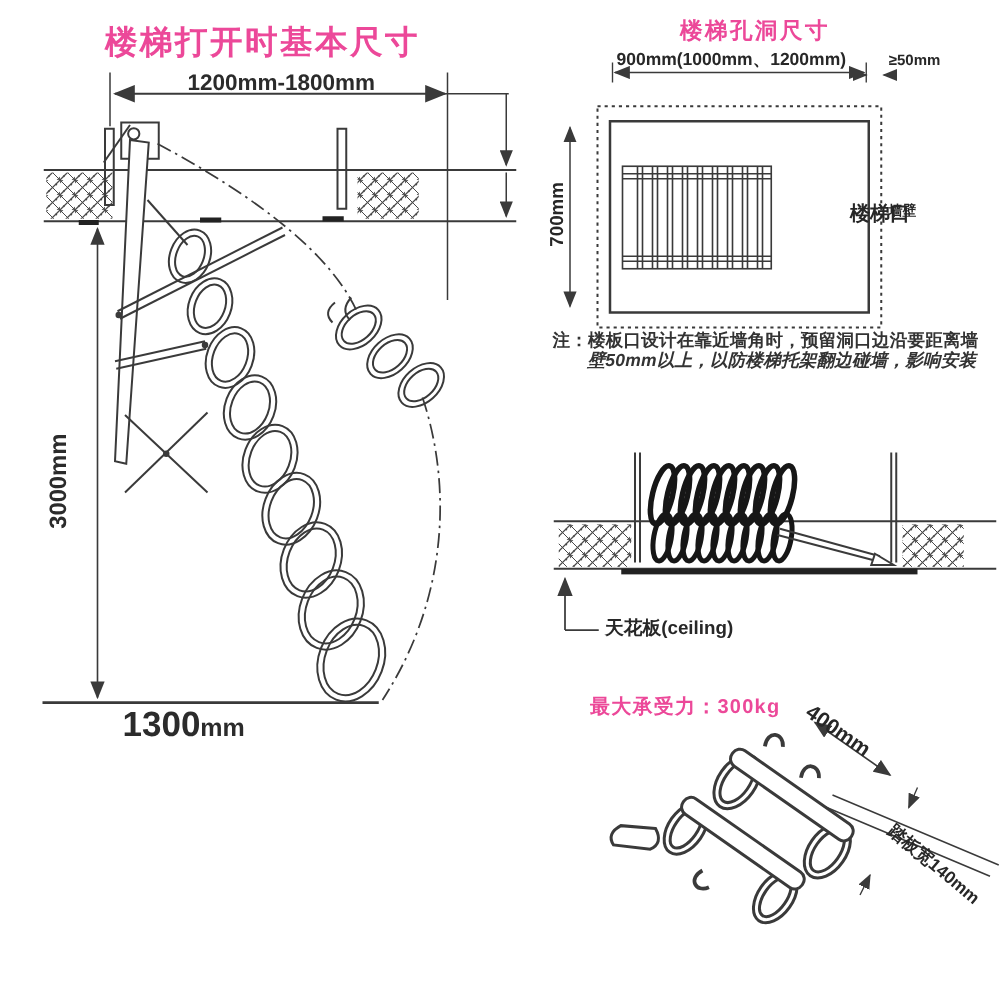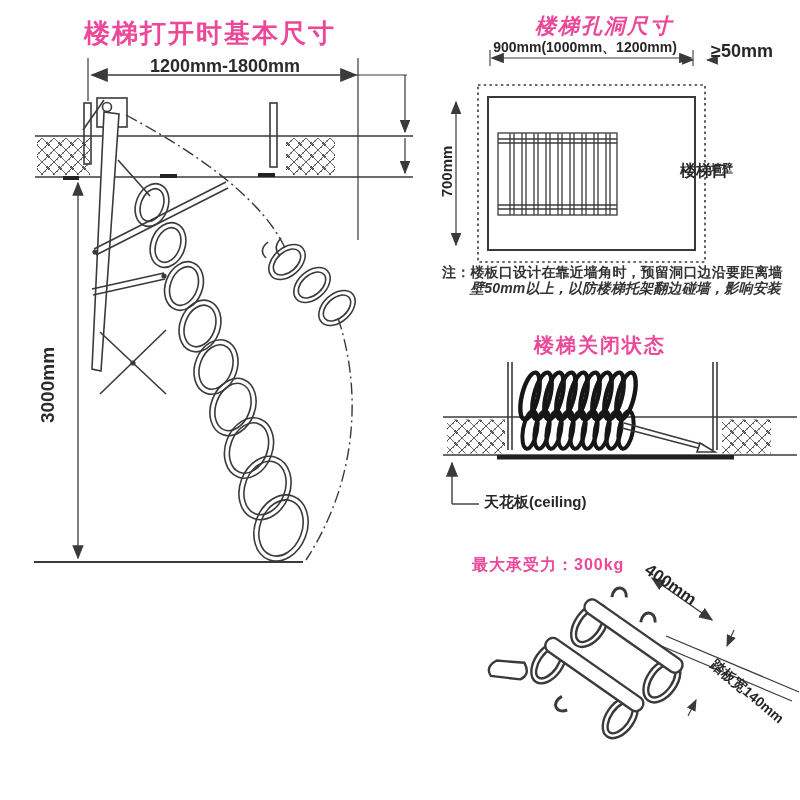--- a/index.html
+++ b/index.html
@@ -216,30 +216,30 @@
       <line x1="666" y1="636" x2="799" y2="692" stroke-width="1.2"></line>
       <line x1="659" y1="645" x2="792" y2="701" stroke-width="1.2"></line>
       <line x1="734" y1="630" x2="727" y2="646" marker-end="url(#arr)" stroke-width="1.1"></line>
       <line x1="688" y1="716" x2="696" y2="700" marker-end="url(#arr)" stroke-width="1.1"></line>
     </g>
   </svg>
 
   <div class="lbl ttl ctr" style="left:40px;top:16px;width:340px;font-size:26px;">楼梯打开时基本尺寸</div>
   <div class="lbl dim ctr" style="left:110px;top:56px;width:230px;font-size:18px;">1200mm-1800mm</div>
   <div class="lbl dim ctr rot-ccw" style="left:0px;top:374px;width:96px;font-size:19px;">3000mm</div>
-
-  <div class="lbl ttl ctr" style="left:444px;top:12px;width:320px;font-size:21px;font-style:italic;">楼梯孔洞尺寸</div>
+  <div class="lbl dim" style="left:98px;top:564px;"><span class="big">1300</span><span class="small-unit">mm</span></div>
+
+  <div class="lbl ttl ctr" style="left:444px;top:12px;width:320px;font-size:18px;">楼梯孔洞尺寸</div>
   <div class="lbl b ctr" style="left:460px;top:39px;width:250px;font-size:14px;">900mm(1000mm、1200mm)</div>
-  <div class="lbl b" style="left:711px;top:41px;font-size:18px;">≥50mm</div>
+  <div class="lbl b" style="left:711px;top:41px;font-size:12px;">≥50mm</div>
   <div class="lbl b ctr rot-ccw" style="left:398px;top:163px;width:96px;font-size:15px;">700mm</div>
   <div class="lbl b" style="left:654px;top:161px;width:74px;text-align:right;font-size:16px;">楼梯口</div>
   <div class="lbl b" style="left:711px;top:161px;font-size:11px;">墙壁</div>
   <div class="lbl note" style="left:442px;top:264px;text-align:center;">注：楼板口设计在靠近墙角时，预留洞口边沿要距离墙</div>
   <div class="lbl note" style="left:470px;top:280px;font-style:italic;">壁50mm以上，以防楼梯托架翻边碰墙，影响安装</div>
 
-  <div class="lbl ttl ctr" style="left:440px;top:332px;width:320px;font-size:20px;">楼梯关闭状态</div>
   <div class="lbl b" style="left:484px;top:493px;font-size:15px;">天花板(ceiling)</div>
 
   <div class="lbl ttl" style="left:472px;top:555px;font-size:16px;letter-spacing:1px;">最大承受力：300kg</div>
   <div class="lbl b" style="left:652px;top:560px;font-size:17px;transform:rotate(35deg);transform-origin:left top;">400mm</div>
   <div class="lbl b" style="left:718px;top:656px;font-size:14px;transform:rotate(40deg);transform-origin:left top;">踏板宽140mm</div>
 
 </div>
 
 </body></html>

